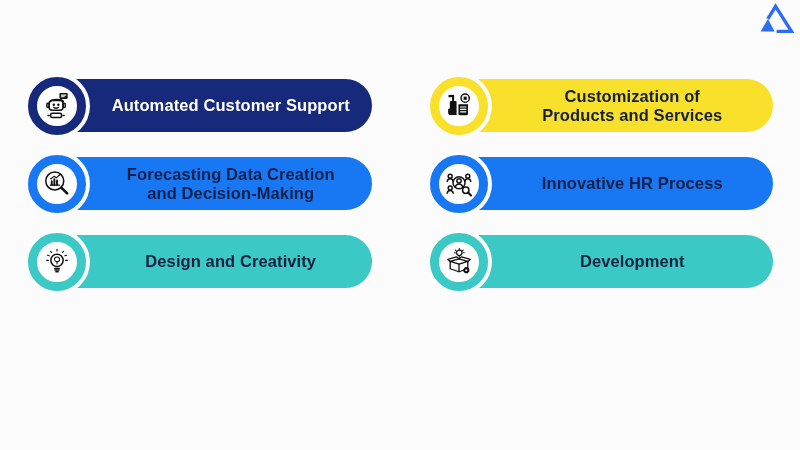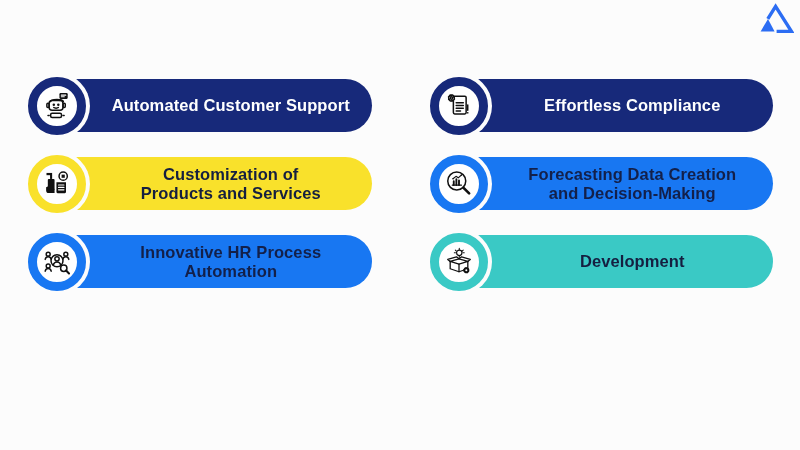--- a/index.html
+++ b/index.html
@@ -69,39 +69,20 @@
           <circle cx="17.4" cy="14.6" r="1.3" fill="#111111" stroke="none"></circle>
           <path d="M12.6 17.6c1 .9 3.8 .9 4.8 0"></path>
           <rect x="5.2" y="13" width="2.4" height="4.6" rx="1.1"></rect>
           <rect x="22.4" y="13" width="2.4" height="4.6" rx="1.1"></rect>
           <rect x="9.2" y="23.6" width="11.6" height="4.6" rx="1.6"></rect>
           <path d="M6.4 26h1.2M22.4 26h1.2"></path>
         </svg>
       </div>
     </div>
 
-    <div class="item navy">
-      <div class="pill">
-        <div class="label">
-          <span>Effortless Compliance</span>
-          <span></span>
-        </div>
-      </div>
-      <div class="badge">
-        <svg viewBox="0 0 32 32" fill="none" stroke="#111111" stroke-width="1.6" stroke-linecap="round" stroke-linejoin="round">
-          <rect x="10" y="5.6" width="13.6" height="18.8" rx="1.4"></rect>
-          <path d="M13 12.4h7.6M13 15.4h7.6M13 18.4h7.6M13 21.4h4.6"></path>
-          <rect x="5.3" y="4.8" width="5.4" height="5.4" rx="1.4" fill="#ffffff" transform="rotate(20 8 7.5)"></rect>
-          <rect x="5.3" y="4.8" width="5.4" height="5.4" rx="1.4" fill="#ffffff" transform="rotate(65 8 7.5)"></rect>
-          <circle cx="8" cy="7.5" r="1.3"></circle>
-          <path d="M25.3 15v5.6"></path>
-          <circle cx="25.3" cy="23.2" r=".9" fill="#111111" stroke="none"></circle>
-        </svg>
-      </div>
-    </div>
 
 
     <div class="item yellow">
       <div class="pill">
         <div class="label">
           <span>Customization of</span>
           <span>Products and Services</span>
         </div>
       </div>
       <div class="badge">
@@ -135,40 +116,56 @@
           <circle cx="9.6" cy="10.4" r=".7" fill="#111111" stroke="none"></circle>
           <circle cx="18.6" cy="6.4" r=".7" fill="#111111" stroke="none"></circle>
         </svg>
       </div>
     </div>
 
     <div class="item blue">
       <div class="pill">
         <div class="label">
           <span>Innovative HR Process</span>
-          <span>Automation</span>
         </div>
       </div>
       <div class="badge">
         <svg viewBox="0 0 32 32" fill="none" stroke="#111111" stroke-width="1.6" stroke-linecap="round" stroke-linejoin="round">
           <circle cx="16" cy="14.6" r="6.4"></circle>
           <circle cx="16" cy="12.6" r="2.3"></circle>
           <path d="M12 19.2c.6-2 2.2-3.2 4-3.2s3.4 1.2 4 3.2"></path>
           <circle cx="6.6" cy="7.6" r="2.1"></circle>
           <path d="M3.4 13.2c.4-1.8 1.7-2.8 3.2-2.8s2.8 1 3.2 2.8"></path>
           <circle cx="25.4" cy="7.6" r="2.1"></circle>
           <path d="M22.2 13.2c.4-1.8 1.7-2.8 3.2-2.8s2.8 1 3.2 2.8"></path>
           <circle cx="6.6" cy="20.2" r="2.1"></circle>
           <path d="M3.4 25.8c.4-1.8 1.7-2.8 3.2-2.8s2.8 1 3.2 2.8"></path>
           <circle cx="23.2" cy="22.6" r="3.4"></circle>
           <path d="M25.7 25.1l3.1 3.1" stroke-width="2.2"></path>
         </svg>
       </div>
     </div>
 
+    <div class="item teal">
+      <div class="pill">
+        <div class="label">
+          <span>Design and Creativity</span>
+          <span></span>
+        </div>
+      </div>
+      <div class="badge">
+        <svg viewBox="0 0 32 32" fill="none" stroke="#111111" stroke-width="1.6" stroke-linecap="round" stroke-linejoin="round">
+          <circle cx="16" cy="14.2" r="6.6"></circle>
+          <path d="M13.2 13.2c0-1.5 1.2-2.6 2.8-2.6s2.8 1.1 2.8 2.6-1.2 2.4-2.8 2.4c-1.2 0-2.1-.7-2.4-1.7" stroke-width="1.1"></path>
+          <path d="M16 15.6v2.6" stroke-width="1.1"></path>
+          <path d="M13.6 22.8h4.8M13.8 24.6h4.4M14.8 26.4h2.4"></path>
+          <path d="M16 4.2V2.4M10.2 5.8 9 4.6M21.8 5.8 23 4.6M7.6 9.4l-1.7-.7M24.4 9.4l1.7-.7M6.8 14.2H4.9M27.1 14.2h-1.9" stroke-width="1.2"></path>
+        </svg>
+      </div>
+    </div>
 
     <div class="item teal">
       <div class="pill">
         <div class="label">
           <span>Development</span>
         </div>
       </div>
       <div class="badge">
         <svg viewBox="0 0 32 32" fill="none" stroke="#111111" stroke-width="1.6" stroke-linecap="round" stroke-linejoin="round">
           <circle cx="16.3" cy="6.2" r="2.9" stroke-width="1.3"></circle>

